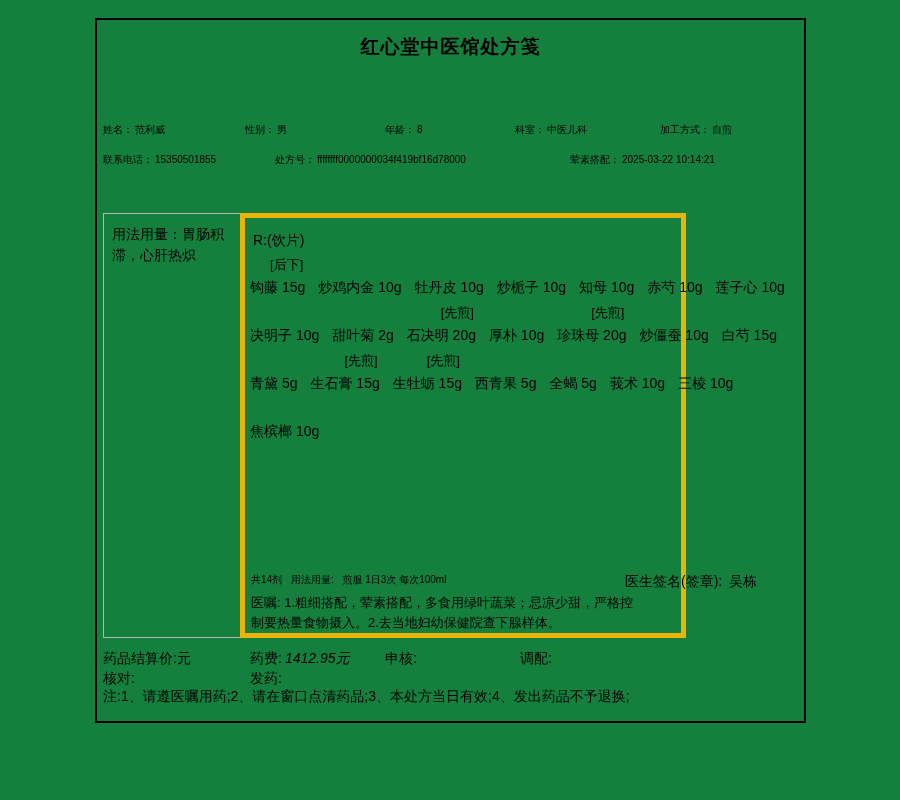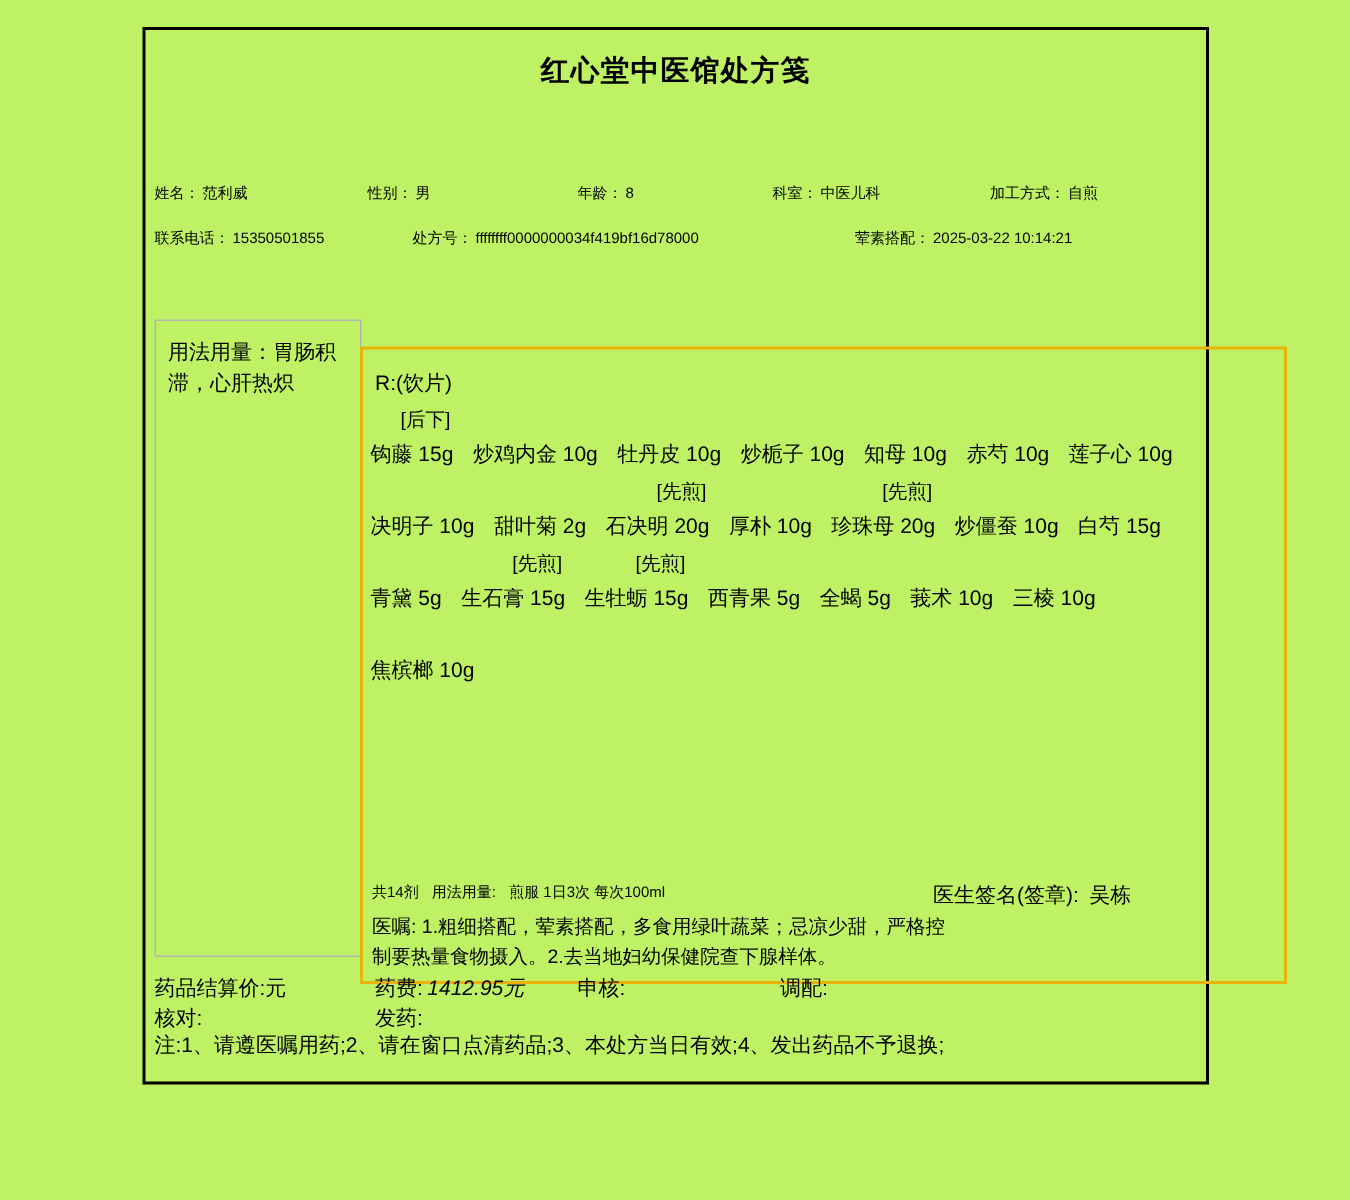--- a/index.html
+++ b/index.html
@@ -1,37 +1,37 @@
 <!DOCTYPE html>
 <html><head>
 <meta charset="utf-8">
 <style>
   html,body { margin:0; padding:0; background:#fff; }
   .page {
-    position:relative; width:900px; height:800px; background:#bef264;
+    position:relative; width:900px; height:800px; background:#15803d;
     font-family:"Liberation Sans", sans-serif; color:#000;
   }
   .sheet {
     position:absolute; left:95px; top:18px; width:711px; height:705px;
     border:2px solid #000; box-sizing:border-box;
   }
   .title {
     position:absolute; left:0; top:14px; width:100%;
     text-align:center; font-size:19px; font-weight:bold; letter-spacing:1px;
   }
   .field { position:absolute; white-space:nowrap; font-size:10px; line-height:20px; }
   .field .val { margin-left:2px; }
   .diag-box {
     position:absolute; left:6px; top:193px; width:138px; height:425px;
     border:1px solid #b4b4b4; box-sizing:border-box; padding:10px 8px;
     font-size:14px; line-height:21px;
   }
   .rx-box {
-    position:absolute; left:143px; top:211px; width:618px; height:425px;
-    border:2px solid #eab308; box-sizing:border-box;
+    position:absolute; left:143px; top:193px; width:446px; height:425px;
+    border:5px solid #eab308; box-sizing:border-box;
   }
   .rx-header { position:absolute; left:8px; top:14px; font-size:14px; }
   .med-groups { position:absolute; left:0; top:0; right:0; bottom:0; }
   .med-row { position:absolute; left:5px; right:2px; white-space:nowrap; }
   .med-row:nth-child(1) { top:38px; }
   .med-row:nth-child(2) { top:86px; }
   .med-row:nth-child(3) { top:134px; }
   .med-row:nth-child(4) { top:182px; }
   .med-item { display:inline-block; margin-right:13px; vertical-align:bottom; }
   .med-note { display:block; height:20px; font-size:13px; text-align:right; padding-right:2px; }

